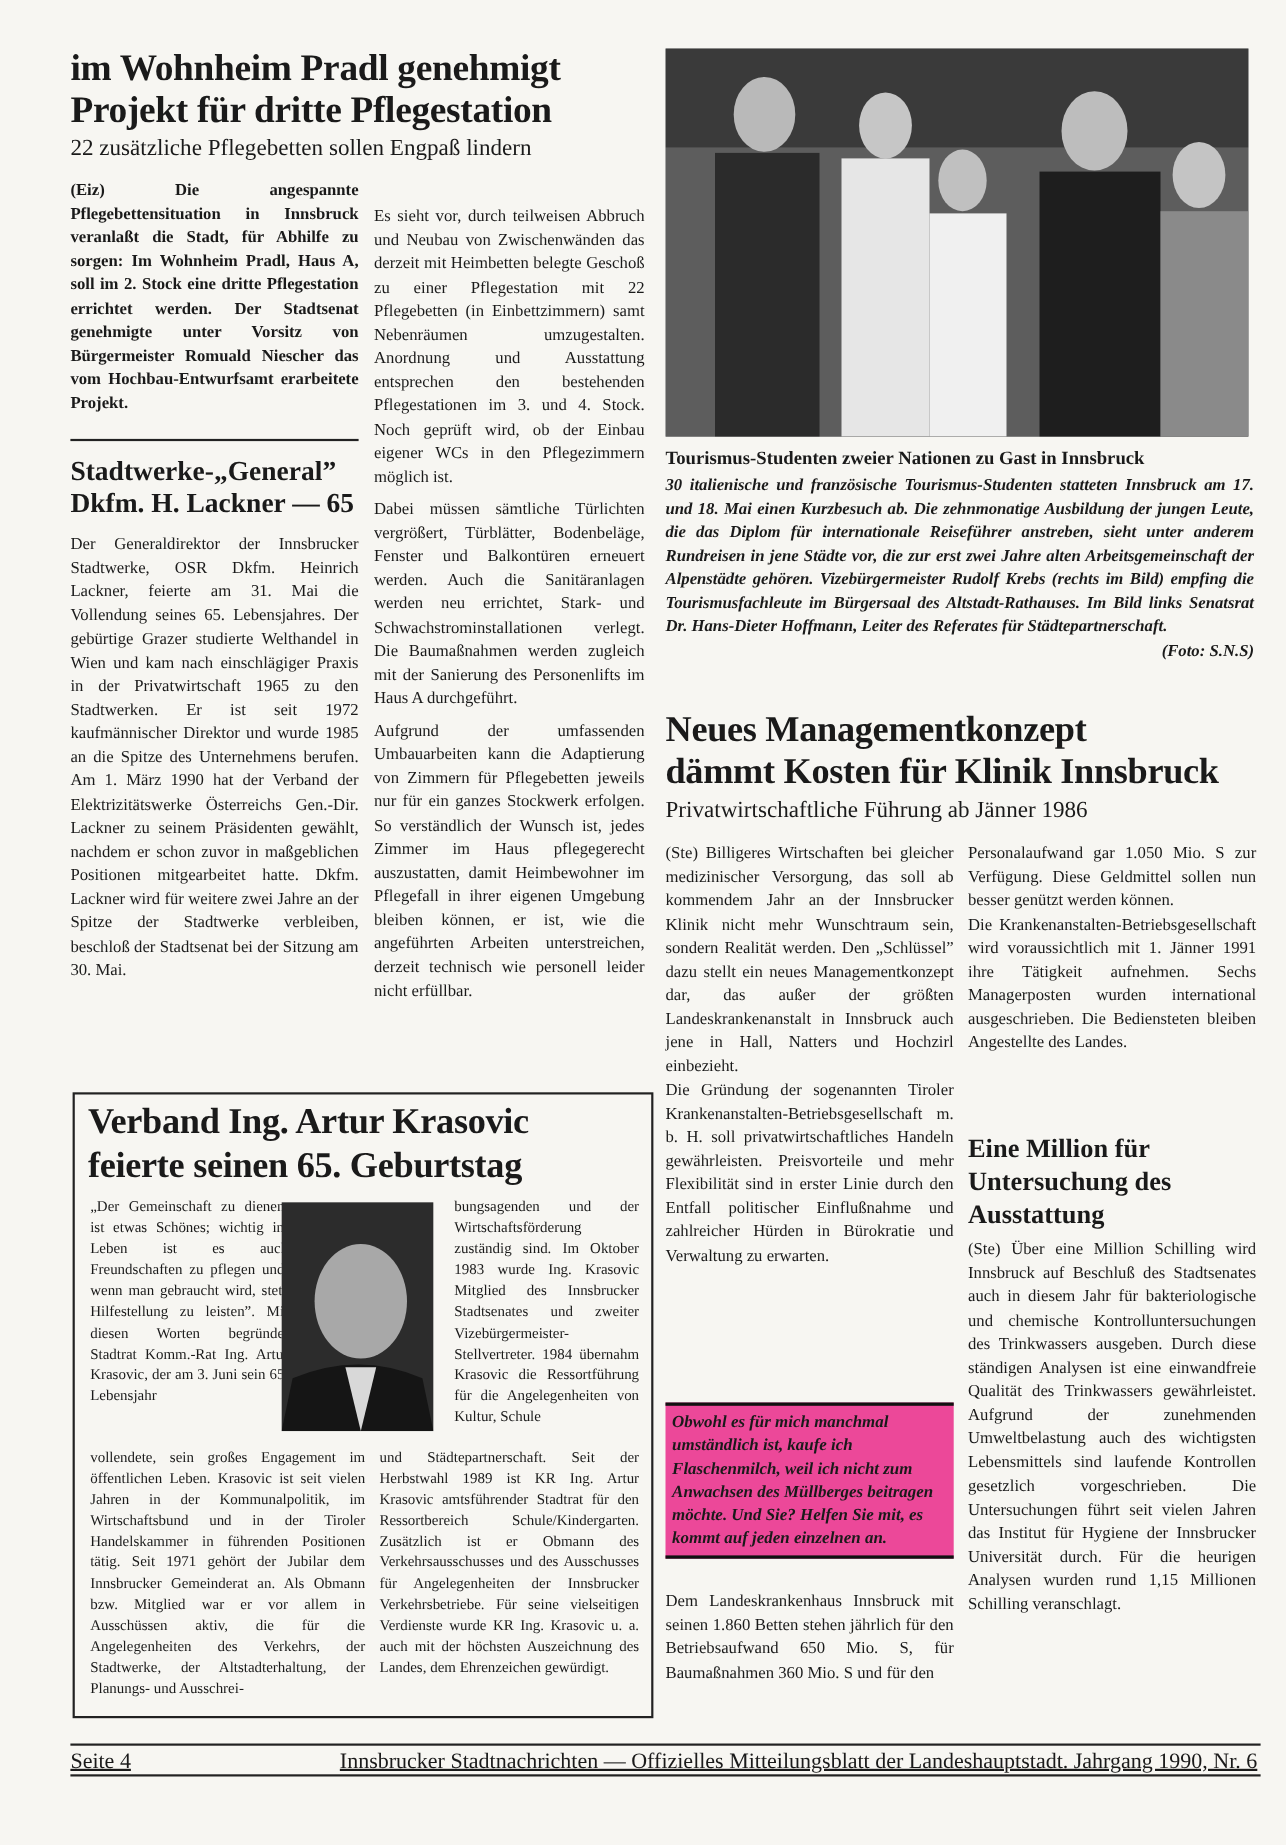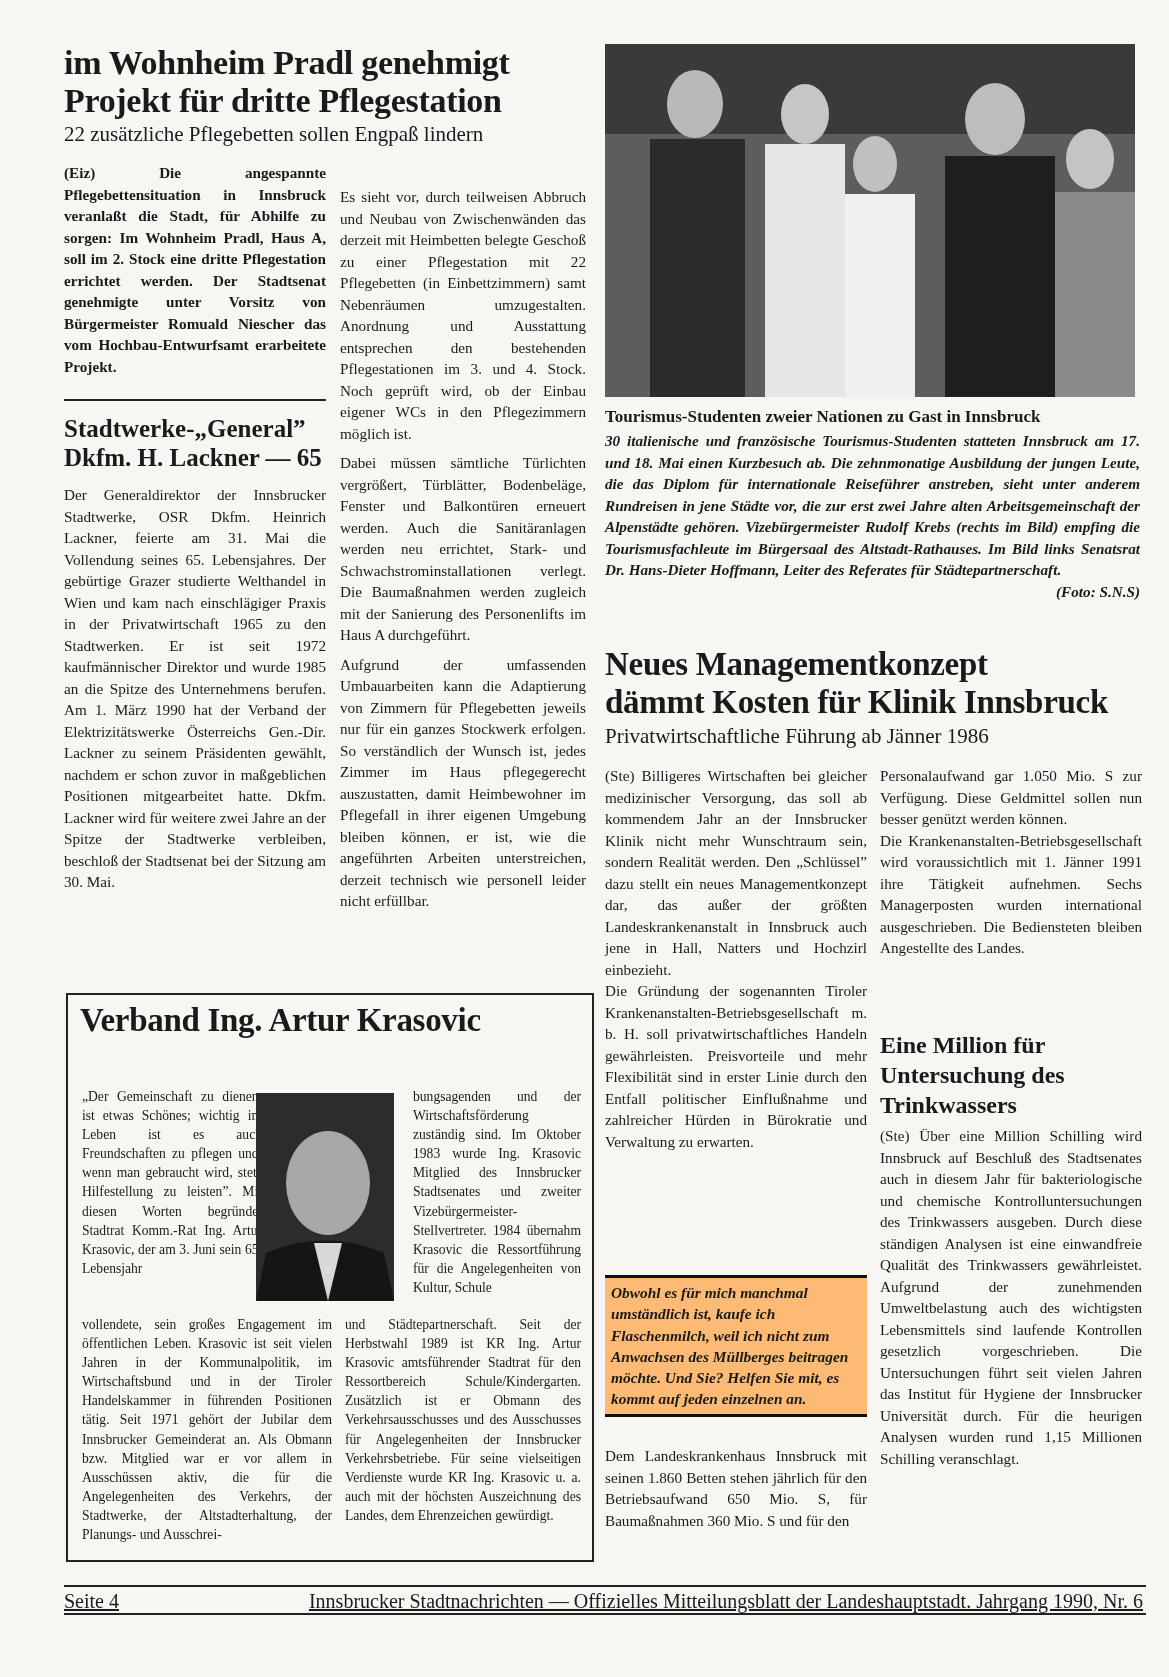--- a/index.html
+++ b/index.html
@@ -10,21 +10,21 @@
   .sub { font-size:21px; line-height:24px; }
   .col { font-size:15.2px; line-height:21.5px; text-align:justify; hyphens:manual; }
   .col p { margin:0 0 8px 0; }
   .bold { font-weight:bold; }
   .h2 { font-weight:bold; font-size:25px; line-height:29px; }
   .photo { background:#6f6f6f; overflow:hidden; }
   .caption-title { font-weight:bold; font-size:17px; line-height:22px; }
   .caption { font-style:italic; font-size:15.2px; line-height:21.5px; text-align:justify;font-weight:bold; }
   .rule { background:#222; }
   .box { border:2px solid #222; }
-  .quote { background:#fdba74; border-top:3px solid #111; border-bottom:3px solid #111; font-style:italic; font-weight:bold; font-size:15.4px; line-height:21.3px; padding:4px 6px; }
+  .quote { background:#ec4899; border-top:3px solid #111; border-bottom:3px solid #111; font-style:italic; font-weight:bold; font-size:15.4px; line-height:21.3px; padding:4px 6px; }
   .small { font-size:13.6px; line-height:19.1px; text-align:justify; }
   .footer { font-size:20px; line-height:20px;text-decoration:underline; }
 </style>
 </head>
 <body>
 
 <div class="abs h1" style="left:64px; top:44px; width:520px;">
   <div>im Wohnheim Pradl genehmigt</div>
   <div>Projekt für dritte Pflegestation</div>
 </div>
@@ -82,26 +82,27 @@
 
 <div class="abs quote" style="left:605px; top:1275px; width:250px;">Obwohl es für mich manchmal umständlich ist, kaufe ich Flaschenmilch, weil ich nicht zum Anwachsen des Müllberges beitragen möchte. Und Sie? Helfen Sie mit, es kommt auf jeden einzelnen an.</div>
 
 <div class="abs col" style="left:605px; top:1445px; width:262px;">Dem Landeskrankenhaus Innsbruck mit seinen 1.860 Betten stehen jährlich für den Betriebsaufwand 650 Mio. S, für Baumaßnahmen 360 Mio. S und für den</div>
 
 <div class="abs col" style="left:880px; top:765px; width:262px;">
   <p style="margin:0;">Personalaufwand gar 1.050 Mio. S zur Verfügung. Diese Geldmittel sollen nun besser genützt werden können.</p>
   <p>Die Krankenanstalten-Betriebsgesellschaft wird voraussichtlich mit 1. Jänner 1991 ihre Tätigkeit aufnehmen. Sechs Managerposten wurden international ausgeschrieben. Die Bediensteten bleiben Angestellte des Landes.</p>
 </div>
 
-<div class="abs h2" style="left:880px; top:1030px; width:262px; font-size:24px; line-height:30px;">Eine Million für Untersuchung des Trinkwassers</div>
+<div class="abs h2" style="left:880px; top:1030px; width:262px; font-size:24px; line-height:30px;">Eine Million für Untersuchung des Ausstattung</div>
 <div class="abs col" style="left:880px; top:1125px; width:262px;">(Ste) Über eine Million Schilling wird Innsbruck auf Beschluß des Stadtsenates auch in diesem Jahr für bakteriologische und chemische Kontrolluntersuchungen des Trinkwassers ausgeben. Durch diese ständigen Analysen ist eine einwandfreie Qualität des Trinkwassers gewährleistet. Aufgrund der zunehmenden Umweltbelastung auch des wichtigsten Lebensmittels sind laufende Kontrollen gesetzlich vorgeschrieben. Die Untersuchungen führt seit vielen Jahren das Institut für Hygiene der Innsbrucker Universität durch. Für die heurigen Analysen wurden rund 1,15 Millionen Schilling veranschlagt.</div>
 
 <div class="abs box" style="left:66px; top:993px; width:524px; height:565px;"></div>
 <div class="abs h1" style="left:80px; top:1000px; width:500px; font-size:33px; line-height:40px;">
   <div>Verband Ing. Artur Krasovic</div>
+  <div>feierte seinen 65. Geburtstag</div>
 </div>
 
 <div class="abs small" style="left:82px; top:1087px; width:180px;">„Der Gemeinschaft zu dienen, ist etwas Schönes; wichtig im Leben ist es auch Freundschaften zu pflegen und, wenn man gebraucht wird, stets Hilfestellung zu leisten”. Mit diesen Worten begründet Stadtrat Komm.-Rat Ing. Artur Krasovic, der am 3. Juni sein 65. Lebensjahr</div>
 
 <div class="abs photo" style="left:256px; top:1093px; width:138px; height:208px;">
   <svg width="138" height="208" viewBox="0 0 138 208">
     <rect width="138" height="208" fill="#2c2c2c"></rect>
     <ellipse cx="72" cy="90" rx="42" ry="52" fill="#a8a8a8"></ellipse>
     <path d="M0 208 L10 160 Q70 135 128 160 L138 208 Z" fill="#151515"></path>
     <path d="M58 150 L72 208 L86 150 Z" fill="#d8d8d8"></path>

